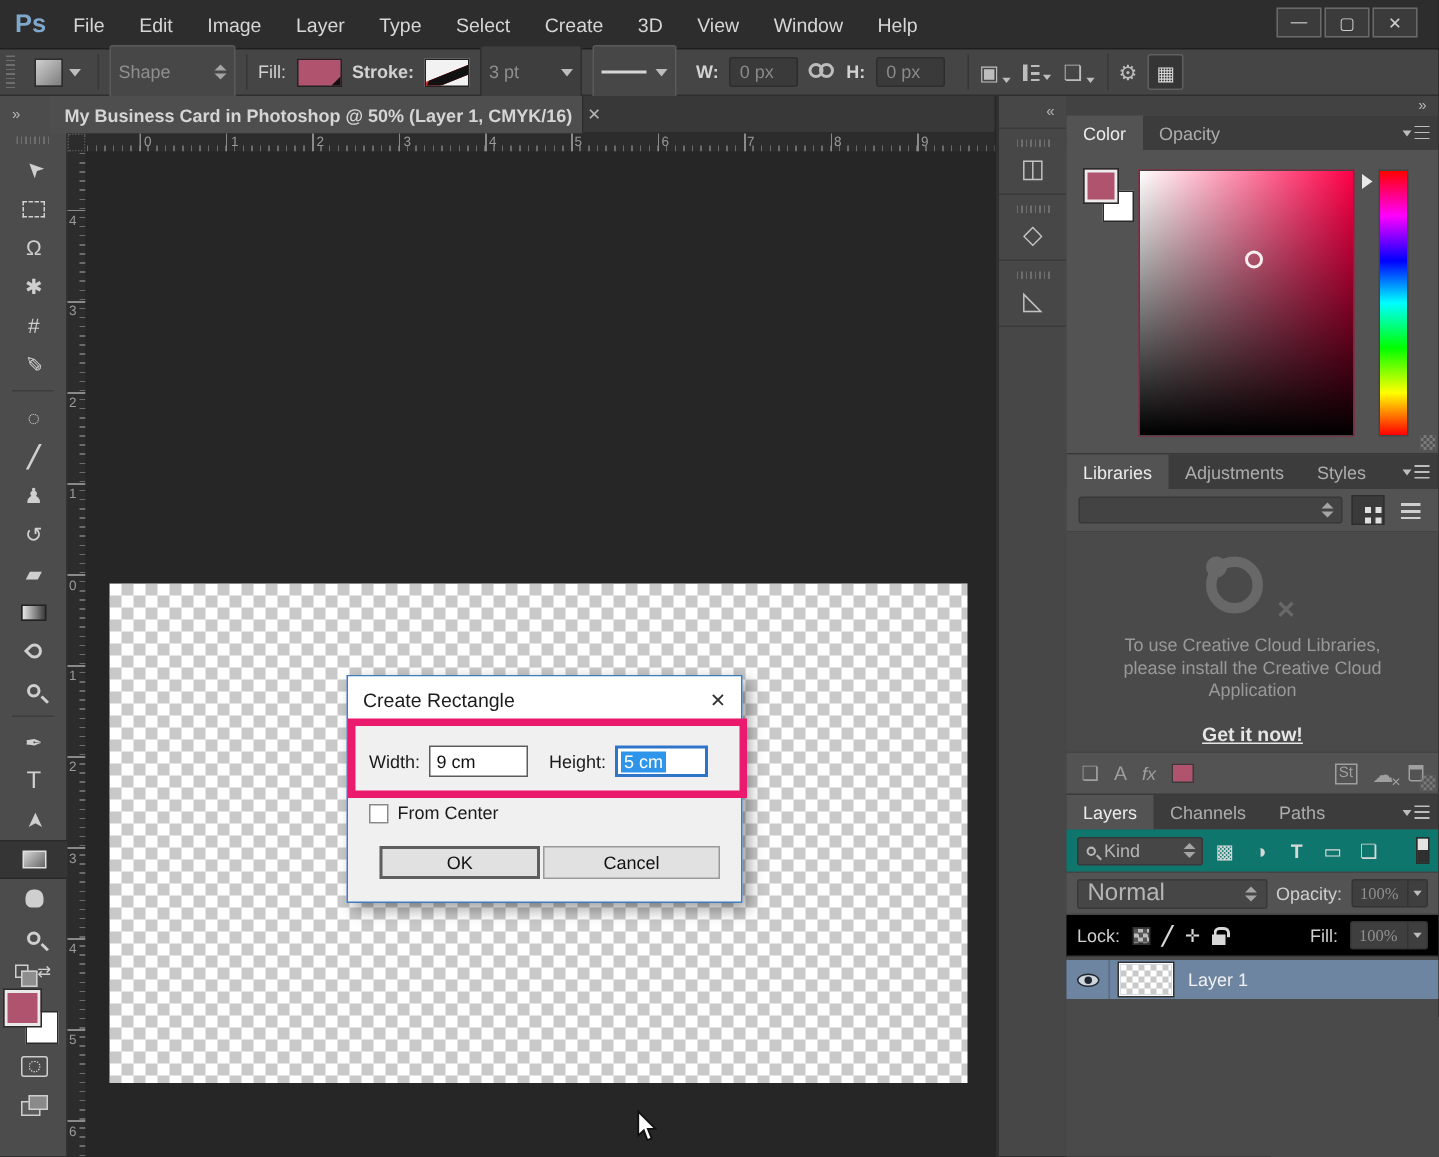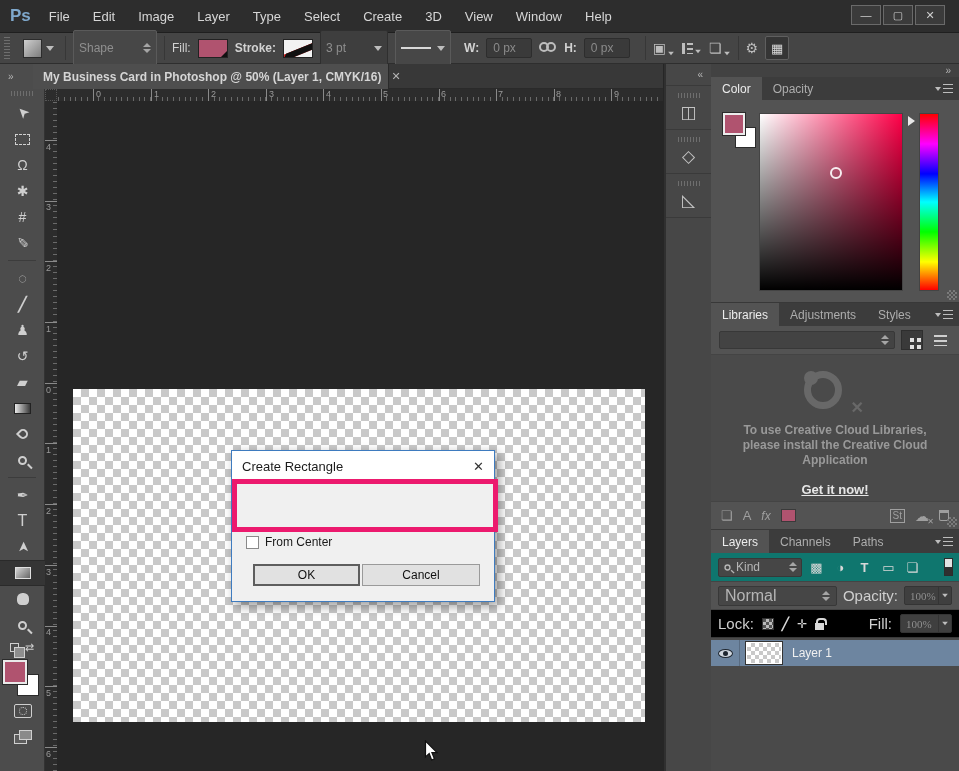--- a/index.html
+++ b/index.html
@@ -188,21 +188,21 @@
   .view-btn.active { background:#3a3a3a; border-color:#2e2e2e; }
   .icon-gridview2 { width:4px; height:4px; background:#e0e0e0; box-shadow:7px 0 #e0e0e0,0 7px #e0e0e0,7px 7px #e0e0e0; }
   .icon-listview { width:13px; height:11px; background:repeating-linear-gradient(to bottom,#cfcfcf 0 2px,transparent 2px 5px); }
   .lib-content { height:147px; background:#4a4a4a; display:flex; flex-direction:column; align-items:center;
                  border-bottom:1px solid #444; }
   .cc-logo { position:relative; width:62px; height:44px; margin-top:16px; }
   .cc-logo i { position:absolute; border:7px solid #686868; border-radius:50%; }
   .cc-logo i:first-child { width:38px; height:38px; left:0; top:0; }
   .cc-logo i:last-child { width:30px; height:30px; right:0; top:8px; }
   .cc-x { position:absolute; right:2px; bottom:-2px; color:#686868; font-size:16px; font-weight:bold; }
-  .lib-msg { margin-top:8px; width:200px; text-align:center; color:#999; font-size:12px; line-height:15px;font-weight:bold; }
+  .lib-msg { margin-top:8px; width:200px; text-align:center; color:#999; font-size:12px; line-height:15px; }
   .lib-link { margin-top:14px; color:#e6e6e6; font-size:13px; font-weight:bold; text-decoration:underline; }
   .lib-footer { height:28px; background:#535353; display:flex; align-items:center; gap:10px; padding:0 10px;
                 border-bottom:1px solid #3a3a3a; color:#9f9f9f; position:relative; }
   .lib-footer .sw { width:15px; height:13px; background:#b0536f; border:1px solid #3a3a3a; }
   .st-box { border:1px solid #9f9f9f; font-size:10px; padding:0 2px; height:14px; display:flex; align-items:center; }
   .cloudx { position:relative; font-size:14px; }
   .cloudx sup { position:absolute; right:-5px; bottom:-2px; font-size:8px; }
   .icon-trash { width:10px; height:11px; border:1px solid #9f9f9f; border-top:3px solid #9f9f9f; border-radius:0 0 2px 2px; }
   .fx { font-style:italic; font-size:12px; }
   .a-lbl { font-size:13px; }
@@ -219,21 +219,21 @@
   .filt-icon { color:#d8d8d8; font-size:13px; width:19px; text-align:center; }
   .lay-toggle { position:absolute; right:6px; top:5px; width:9px; height:18px; background:linear-gradient(#e3e3e3 0 50%,#2f2f2f 50% 100%); border:1px solid #2c2c2c; }
   .lay-blend { height:28px; display:flex; align-items:center; gap:6px; padding:0 7px; background:#535353;
                border-bottom:1px solid #444; }
   .blend-combo { width:128px; height:20px; background:#464646; border:1px solid #383838; border-radius:2px;
                  display:flex; align-items:center; justify-content:space-between; padding:0 6px; color:#b5b5b5; font-size:16px; }
   .val-box { width:52px; height:19px; background:#3f3f3f; border:1px solid #343434; border-radius:2px;
              display:flex; align-items:center; color:#8f8f8f; font-size:11px; }
   .val-box .v { flex:1; padding-left:5px;font-family:Liberation Serif, serif; }
   .val-box .d { width:13px; height:100%; border-left:1px solid #343434; display:flex; align-items:center; justify-content:center; }
-  .sm-lbl { color:#cfcfcf; font-size:15px; }
+  .sm-lbl { color:#cfcfcf; font-size:12px; }
   .lay-lock { height:28px; display:flex; align-items:center; gap:8px; padding:0 7px; background:#000000;
               border-bottom:1px solid #3a3a3a; }
   .lock-ico { color:#d8d8d8; font-size:12px; }
   .icon-checker-sm { width:12px; height:12px;
       background:conic-gradient(#bbb 0 25%,#555 0 50%,#bbb 0 75%,#555 0); background-size:6px 6px; border:1px solid #333; }
   .icon-padlock { position:relative; width:9px; height:7px; background:#d8d8d8; margin-top:5px; }
   .icon-padlock::before { content:""; position:absolute; left:1px; top:-5px; width:7px; height:5px;
       border:2px solid #d8d8d8; border-bottom:none; border-radius:4px 4px 0 0; }
   .lay-list { height:342px; background:#4a4a4a; position:relative; }
   .layer-row { position:absolute; left:0; top:2px; width:100%; height:26px; background:#6d85a0;
@@ -459,20 +459,28 @@
 
   <div class="abs pasteboard">
     <div class="document checker"></div>
   </div>
 
   <div class="abs dialog">
     <div class="dlg-title">
       <span class="t">Create Rectangle</span>
       <span class="x">✕</span>
     </div>
+    <div class="dlg-row">
+      <span class="dlg-lbl">Width:</span>
+      <input class="dlg-input" readonly="" value="9 cm" style="">
+      <span class="dlg-lbl" style="margin-left:8px">Height:</span>
+      <div class="dlg-input-sel">
+        <span>5 cm</span>
+      </div>
+    </div>
     <div class="fc-row">
       <span class="checkbox"></span>
       <span class="dlg-lbl">From Center</span>
     </div>
     <div class="btn-row">
       <div class="dlg-btn btn-ok">OK</div>
       <div class="dlg-btn btn-cancel">Cancel</div>
     </div>
   </div>
   <div class="abs annotation"></div>

